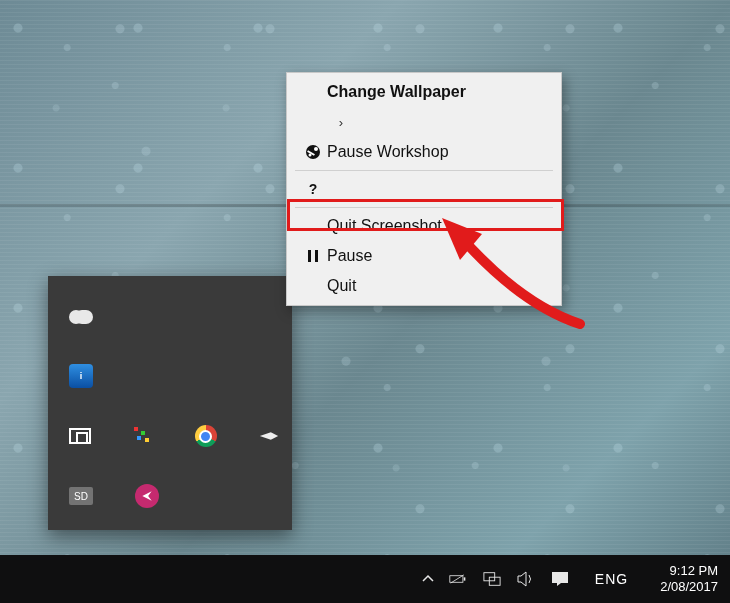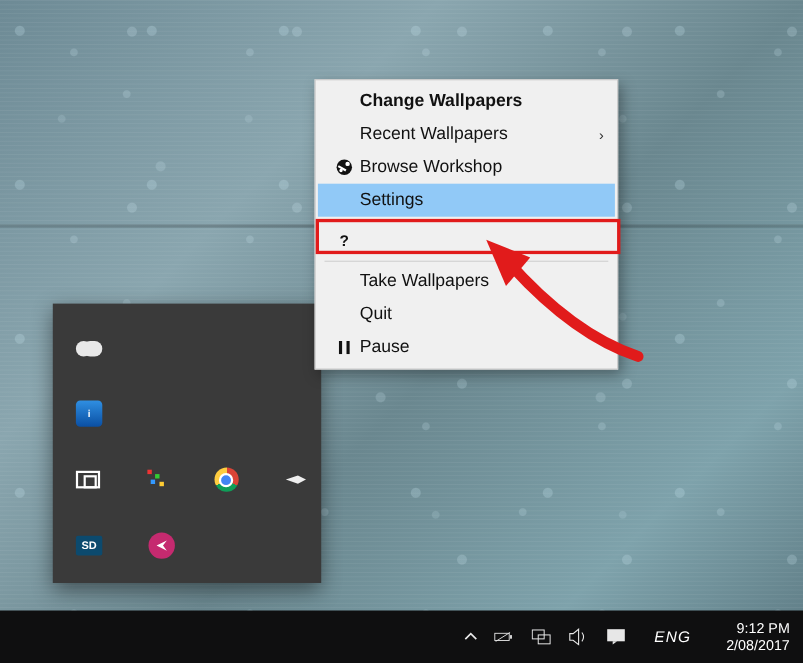--- a/index.html
+++ b/index.html
@@ -94,21 +94,21 @@
   .taskbar {
     position: absolute; left: 0; right: 0; bottom: 0; height: 48px;
     background: #0f0f10;
     display: flex; align-items: center; justify-content: flex-end;
     color: #fff;
     padding-right: 12px; gap: 6px;
     font-size: 13px;
   }
   .taskbar .tray-icons { display: flex; align-items: center; gap: 16px; margin-right: 10px; }
   .taskbar .tb-icon { width: 18px; height: 18px; display: flex; align-items: center; justify-content: center; opacity: 0.9; cursor: pointer; }
-  .taskbar .lang { font-size: 14px; letter-spacing: 1px; margin: 0 10px; cursor: pointer; font-style: italic; }
+  .taskbar .lang { font-size: 14px; letter-spacing: 1px; margin: 0 10px; cursor: pointer; }
   .taskbar .clock { text-align: right; line-height: 16px; font-size: 13px; margin-left: 16px; cursor: pointer; }
   .chevron-up { margin-right: 6px; cursor: pointer; }
 
   
   .chrome-ring {
     width: 22px; height: 22px; border-radius: 50%;
     background: conic-gradient(#db4437 0 120deg, #0f9d58 120deg 240deg, #ffcd40 240deg 360deg);
     display:flex;align-items:center;justify-content:center;
   }
   .chrome-ring::after{content:"";width:9px;height:9px;border-radius:50%;background:#4285f4;border:2px solid #fff;}
@@ -120,21 +120,21 @@
   .screen-icon{width:22px;height:16px;border:2px solid #fff;position:relative;}
   .screen-icon::after{content:"";position:absolute;width:8px;height:8px;border:2px solid #fff;left:5px;top:2px;}
   .jet{width:22px;height:12px;}
   .pixels{width:18px;height:18px;background:
     linear-gradient(#e33 0 0) 0 0/4px 4px no-repeat,
     linear-gradient(#3c3 0 0) 7px 4px/4px 4px no-repeat,
     linear-gradient(#39f 0 0) 3px 9px/4px 4px no-repeat,
     linear-gradient(#fc3 0 0) 11px 11px/4px 4px no-repeat;}
   .od-pink{width:24px;height:24px;border-radius:50%;background:#c52a6f;display:flex;align-items:center;justify-content:center;}
   .od-pink svg{width:14px;height:14px;}
-  .sd-purple{width:24px;height:18px;background:#0c4a6e;color:#fff;font-size:10px;font-weight:bold;display:flex;align-items:center;justify-content:center;border-radius:2px;}
+  .sd-purple{width:24px;height:18px;background:#737373;color:#fff;font-size:10px;font-weight:normal;display:flex;align-items:center;justify-content:center;border-radius:2px;}
 </style>
 </head>
 <body>
 
 <div class="wallpaper"></div>
 
 <div class="tray-overflow">
   <div class="tray-row">
     <div class="tray-cell">
         <div class="onedrive"></div>
@@ -171,69 +171,63 @@
             <path d="M4 12 L20 4 L14 12 L20 20 Z" fill="#fff"></path>
           </svg>
         </div>
     </div>
   </div>
 </div>
 
 <div class="context-menu">
   <div class="item heading">
     <span class="icon-col"></span>
-    <span class="label-col">Change Wallpapers</span>
-    <span class="sub-col"></span>
-  </div>
-  <div class="item">
-    <span class="icon-col"></span>
-    <span class="label-col">Recent Wallpapers</span>
+    <span class="label-col">Change Wallpaper</span>
+    <span class="sub-col"></span>
+  </div>
+  <div class="item">
+    <span class="icon-col"></span>
     <span class="sub-col">›</span>
   </div>
   <div class="item">
     <span class="icon-col">
       <svg width="16" height="16" viewBox="0 0 16 16">
           <circle cx="8" cy="8" r="7" fill="#111"></circle>
           <circle cx="11" cy="5" r="2" fill="#fff"></circle>
           <circle cx="5" cy="11" r="1.5" fill="#fff"></circle>
           <rect x="2" y="8" width="8" height="2" transform="rotate(30 6 9)" fill="#fff"></rect>
         </svg>
     </span>
-    <span class="label-col">Browse Workshop</span>
-    <span class="sub-col"></span>
-  </div>
-  <div class="item selected">
-    <span class="icon-col"></span>
-    <span class="label-col">Settings</span>
+    <span class="label-col">Pause Workshop</span>
     <span class="sub-col"></span>
   </div>
   <div class="sep"></div>
   <div class="item">
     <span class="icon-col" style="font-weight:bold">?</span>
     <span class="sub-col"></span>
   </div>
   <div class="sep"></div>
   <div class="item">
     <span class="icon-col"></span>
-    <span class="label-col">Take Wallpapers</span>
-    <span class="sub-col"></span>
-  </div>
-  <div class="item">
-    <span class="icon-col"></span>
-    <span class="label-col">Quit</span>
+    <span class="label-col">Quit Screenshot</span>
     <span class="sub-col"></span>
   </div>
   <div class="item">
     <span class="icon-col">
       <svg width="10" height="12" viewBox="0 0 10 12">
           <rect x="0" y="0" width="3" height="12" fill="#111"></rect>
           <rect x="7" y="0" width="3" height="12" fill="#111"></rect>
         </svg>
     </span>
     <span class="label-col">Pause</span>
+    <span class="sub-col"></span>
+  </div>
+  <div class="item">
+    <span class="icon-col"></span>
+    <span class="label-col">Quit</span>
     <span class="sub-col"></span>
   </div>
 </div>
 
 <div class="red-box"></div>
 
 <svg class="arrow-svg" width="180" height="130" viewBox="0 0 180 130">
   <defs></defs>
   <path d="M160 110 Q 100 90 40 22" stroke="#e11b1b" stroke-width="10" fill="none" stroke-linecap="round"></path>
   <polygon points="22,4 62,20 40,46" fill="#e11b1b"></polygon>

